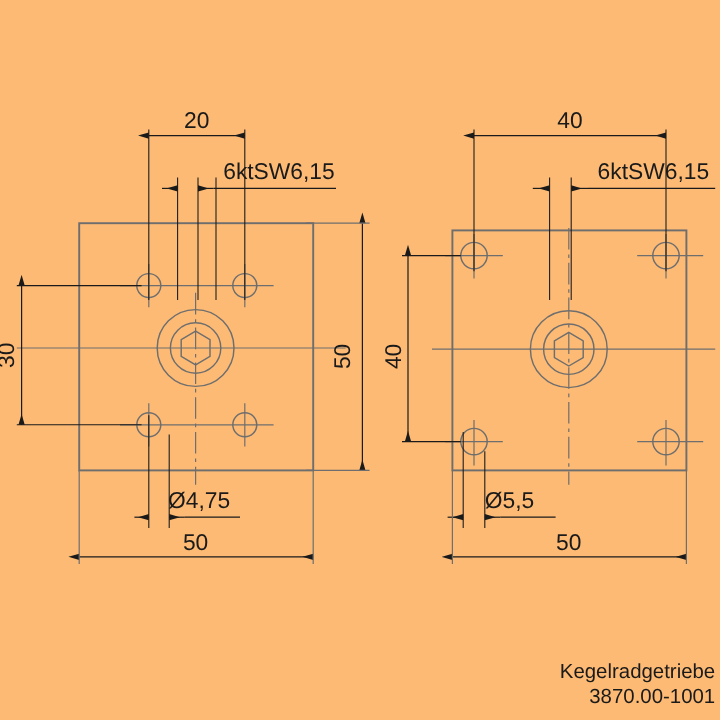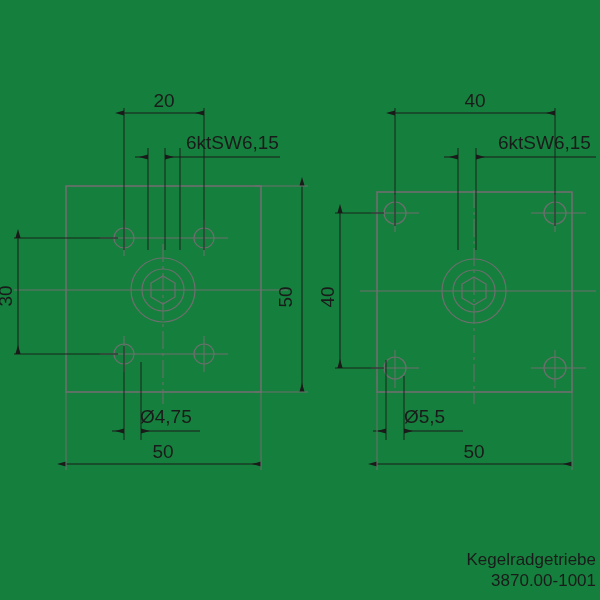--- a/index.html
+++ b/index.html
@@ -1,18 +1,18 @@
 <!DOCTYPE html>
 <html><head>
 <meta charset="utf-8">
 <style>
   html,body{margin:0;padding:0;background:#ffffff;}
   body{width:600px;height:600px;overflow:hidden;
        font-family:"Liberation Sans", sans-serif;}
-  #sheet{position:relative;width:600px;height:600px;background:#15803d;}
+  #sheet{position:relative;width:600px;height:600px;background:#fdba74;}
   svg{display:block;}
   .txt{font-family:"Liberation Sans", sans-serif;fill:#1a1a1a;}
 </style>
 </head>
 <body>
 
 <div id="sheet">
 
 <svg width="600" height="600" viewBox="0 0 600 600">
 

